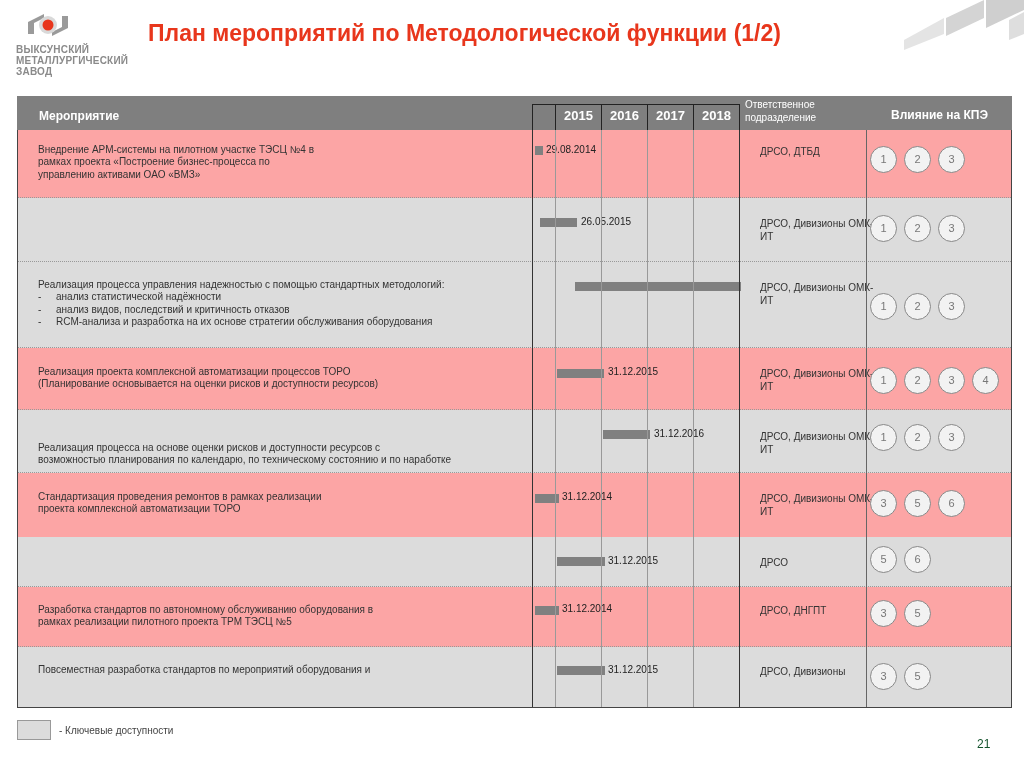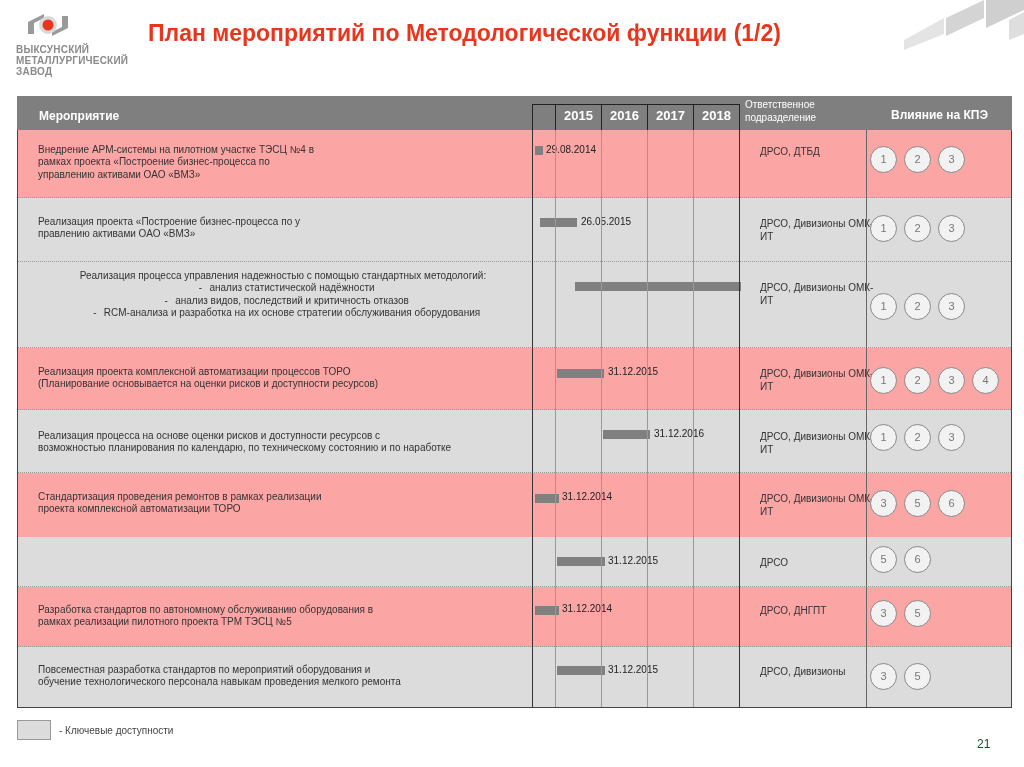--- a/index.html
+++ b/index.html
@@ -87,36 +87,32 @@
       <div class="bar-label" style="left:528px;top:14px;">29.08.2014</div>
       <div class="dept" style="top:15px;">ДРСО, ДТБД</div>
       <div class="kpe" style="top:16px;">
         <div class="circle">1</div>
         <div class="circle">2</div>
         <div class="circle">3</div>
       </div>
     </div>
 
     <div class="row grey" style="top:68px;height:64px;">
-      <div class="ev-text" style="top:18px;">
-        <span class="li">Реализация проекта «Построение бизнес-процесса по у</span>
-        <span class="li">правлению активами ОАО «ВМЗ»</span>
-      </div>
       <div class="bar" style="left:522px;width:37px;top:20px;"></div>
       <div class="bar-label" style="left:563px;top:18px;">26.05.2015</div>
       <div class="dept" style="top:19px;">ДРСО, Дивизионы ОМК-ИТ</div>
       <div class="kpe" style="top:17px;">
         <div class="circle">1</div>
         <div class="circle">2</div>
         <div class="circle">3</div>
       </div>
     </div>
 
     <div class="row grey" style="top:132px;height:86px;">
-      <div class="ev-text" style="top:8px;text-align:center;">
+      <div class="ev-text" style="top:17px;">
         <span class="li">Реализация процесса  управления надежностью с помощью стандартных методологий:</span>
         <span class="li"><span class="dash">-</span><span>анализ статистической надёжности</span></span>
         <span class="li"><span class="dash">-</span><span>анализ видов, последствий и критичность отказов</span></span>
         <span class="li"><span class="dash">-</span><span>RCM-анализа и разработка на их основе стратегии обслуживания оборудования</span></span>
       </div>
       <div class="bar" style="left:557px;width:166px;top:20px;"></div>
       <div class="dept" style="top:19px;">ДРСО, Дивизионы ОМК-ИТ</div>
       <div class="kpe" style="top:31px;">
         <div class="circle">1</div>
         <div class="circle">2</div>
@@ -134,21 +130,21 @@
       <div class="dept" style="top:19px;">ДРСО, Дивизионы ОМК-ИТ</div>
       <div class="kpe" style="top:19px;">
         <div class="circle">1</div>
         <div class="circle">2</div>
         <div class="circle">3</div>
         <div class="circle">4</div>
       </div>
     </div>
 
     <div class="row grey" style="top:280px;height:63px;">
-      <div class="ev-text" style="top:20px;">
+      <div class="ev-text" style="top:32px;">
         <span class="li">Реализация процесса на основе оценки рисков и доступности ресурсов с</span>
         <span class="li">возможностью планирования по календарю, по техническому состоянию и по наработке</span>
       </div>
       <div class="bar" style="left:585px;width:47px;top:20px;"></div>
       <div class="bar-label" style="left:636px;top:18px;">31.12.2016</div>
       <div class="dept" style="top:20px;">ДРСО, Дивизионы ОМК-ИТ</div>
       <div class="kpe" style="top:14px;">
         <div class="circle">1</div>
         <div class="circle">2</div>
         <div class="circle">3</div>
@@ -190,21 +186,20 @@
       <div class="dept" style="top:17px;">ДРСО, ДНГПТ</div>
       <div class="kpe" style="top:13px;">
         <div class="circle">3</div>
         <div class="circle">5</div>
       </div>
     </div>
 
     <div class="row grey last" style="top:517px;height:60px;">
       <div class="ev-text" style="top:17px;">
         <span class="li">Повсеместная разработка стандартов по мероприятий оборудования и</span>
-        <span class="li">обучение технологического персонала навыкам проведения мелкого ремонта</span>
       </div>
       <div class="bar" style="left:539px;width:48px;top:19px;"></div>
       <div class="bar-label" style="left:590px;top:17px;">31.12.2015</div>
       <div class="dept" style="top:18px;">ДРСО, Дивизионы</div>
       <div class="kpe" style="top:16px;">
         <div class="circle">3</div>
         <div class="circle">5</div>
       </div>
     </div>
 

